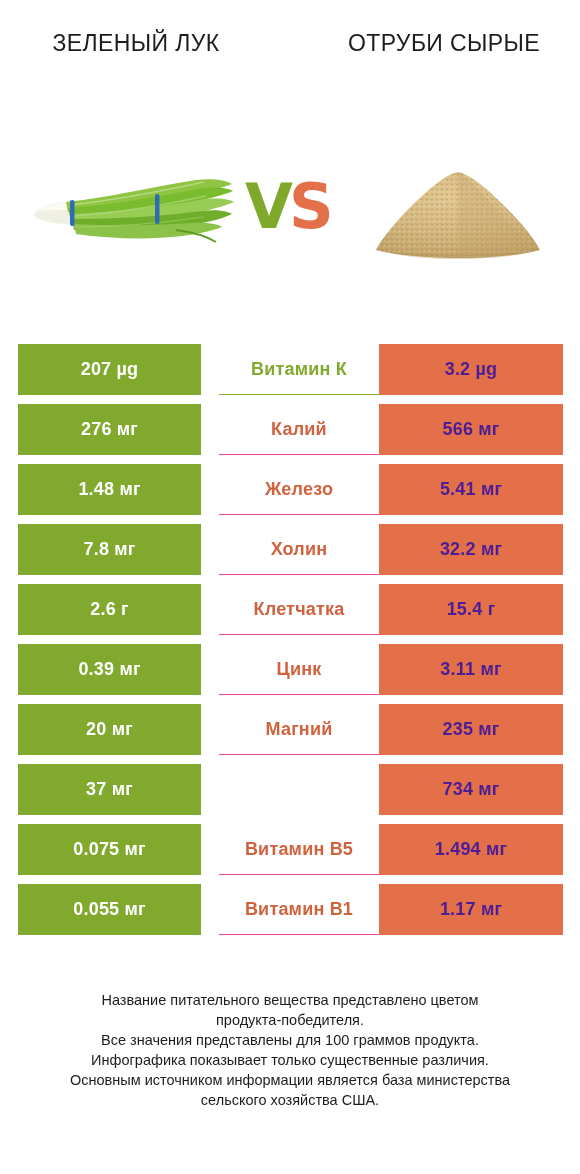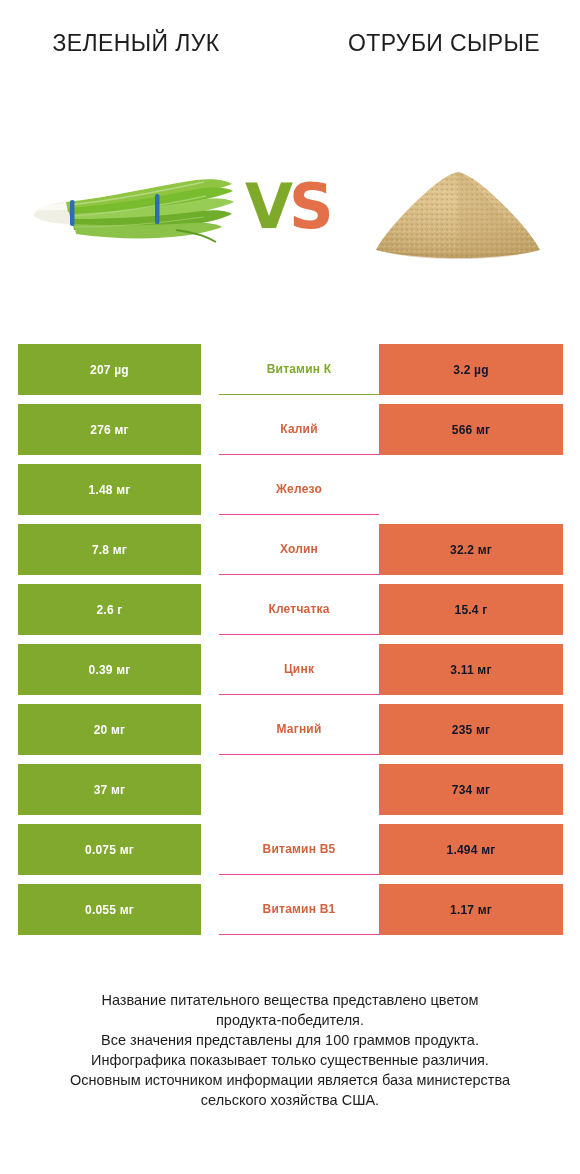--- a/index.html
+++ b/index.html
@@ -38,25 +38,25 @@
   .vs .s { left:44px; color:#E4704A; }
 
   
   .table { position:absolute; left:18px; top:344px; width:545px; }
   .row { position:relative; height:60px; margin-bottom:0; }
   .row + .row { margin-top:0; }
 
   .cell {
     position:absolute; top:0; height:51px;
     display:flex; align-items:center; justify-content:center;
-    font-size:12px; font-weight:700; letter-spacing:0.2px;
+    font-size:18px; font-weight:700; letter-spacing:0.2px;
   }
   .cell.left  { left:0px;   width:183px; color:#ffffff; background:#80A92E; }
   .cell.mid   { left:201px; width:160px; background:#ffffff; font-weight:700; }
-  .cell.right { left:361px; width:184px; color:#0f172a; background:#E4704A; }
+  .cell.right { left:361px; width:184px; color:#4c1d95; background:#E4704A; }
 
   .cell.mid.win-left  { color:#80A92E; border-bottom:1px solid #80A92E; }
   .cell.mid.win-right { color:#D1623E; border-bottom:1px solid #ec4899; }
 
   
   .footer {
     position:absolute; left:28px; top:990px; width:524px;
     text-align:center; font-size:14.5px; line-height:20px;
     color:#1d1d1d; font-weight:400;
   }
@@ -129,20 +129,21 @@
 
     <div class="row">
       <div class="cell left">276 мг</div>
       <div class="cell mid win-right">Калий</div>
       <div class="cell right">566 мг</div>
     </div>
 
     <div class="row">
       <div class="cell left">1.48 мг</div>
       <div class="cell mid win-right">Железо</div>
+      <div class="cell right">5.41 мг</div>
     </div>
 
     <div class="row">
       <div class="cell left">7.8 мг</div>
       <div class="cell mid win-right">Холин</div>
       <div class="cell right">32.2 мг</div>
     </div>
 
     <div class="row">
       <div class="cell left">2.6 г</div>

